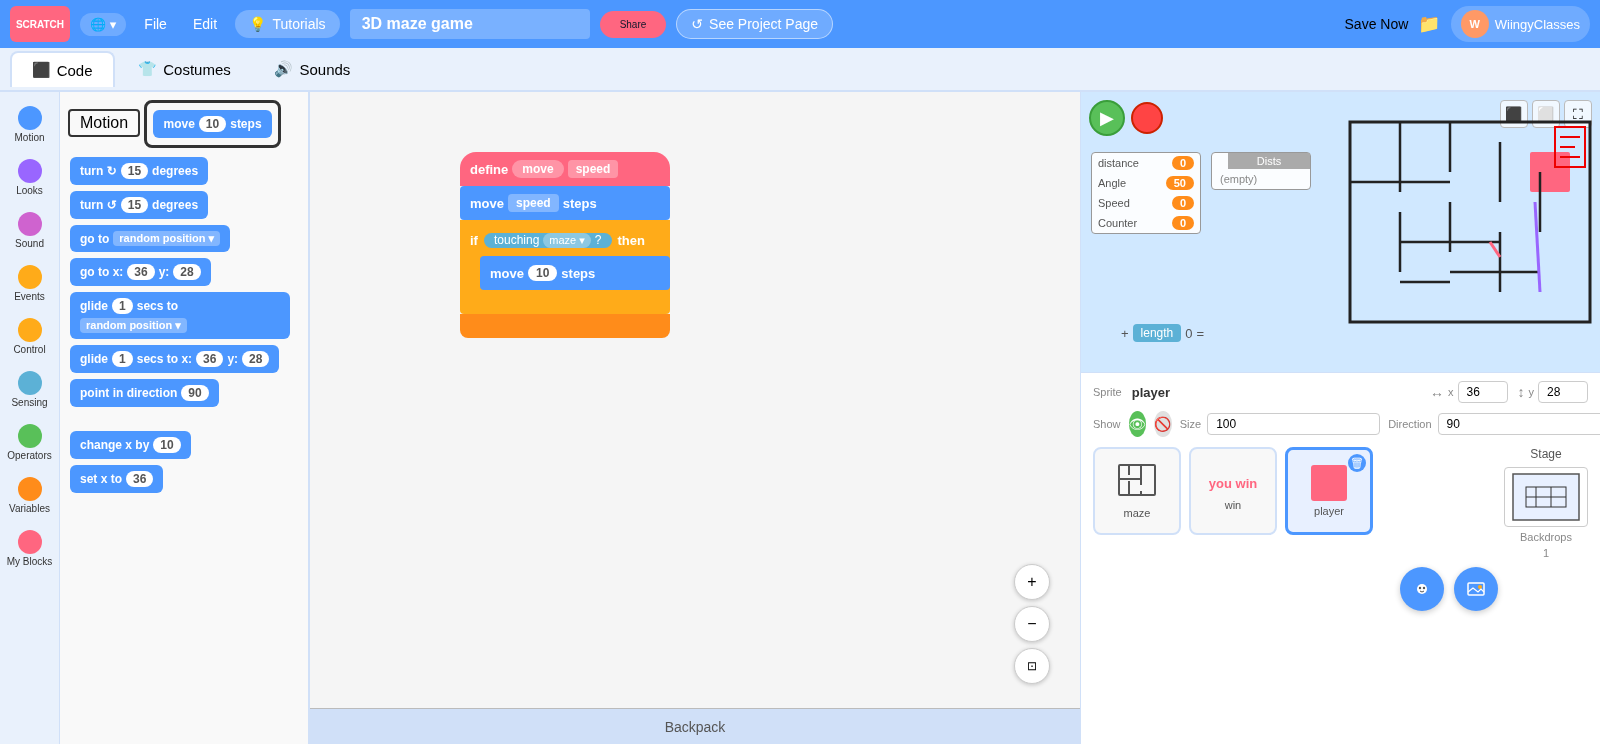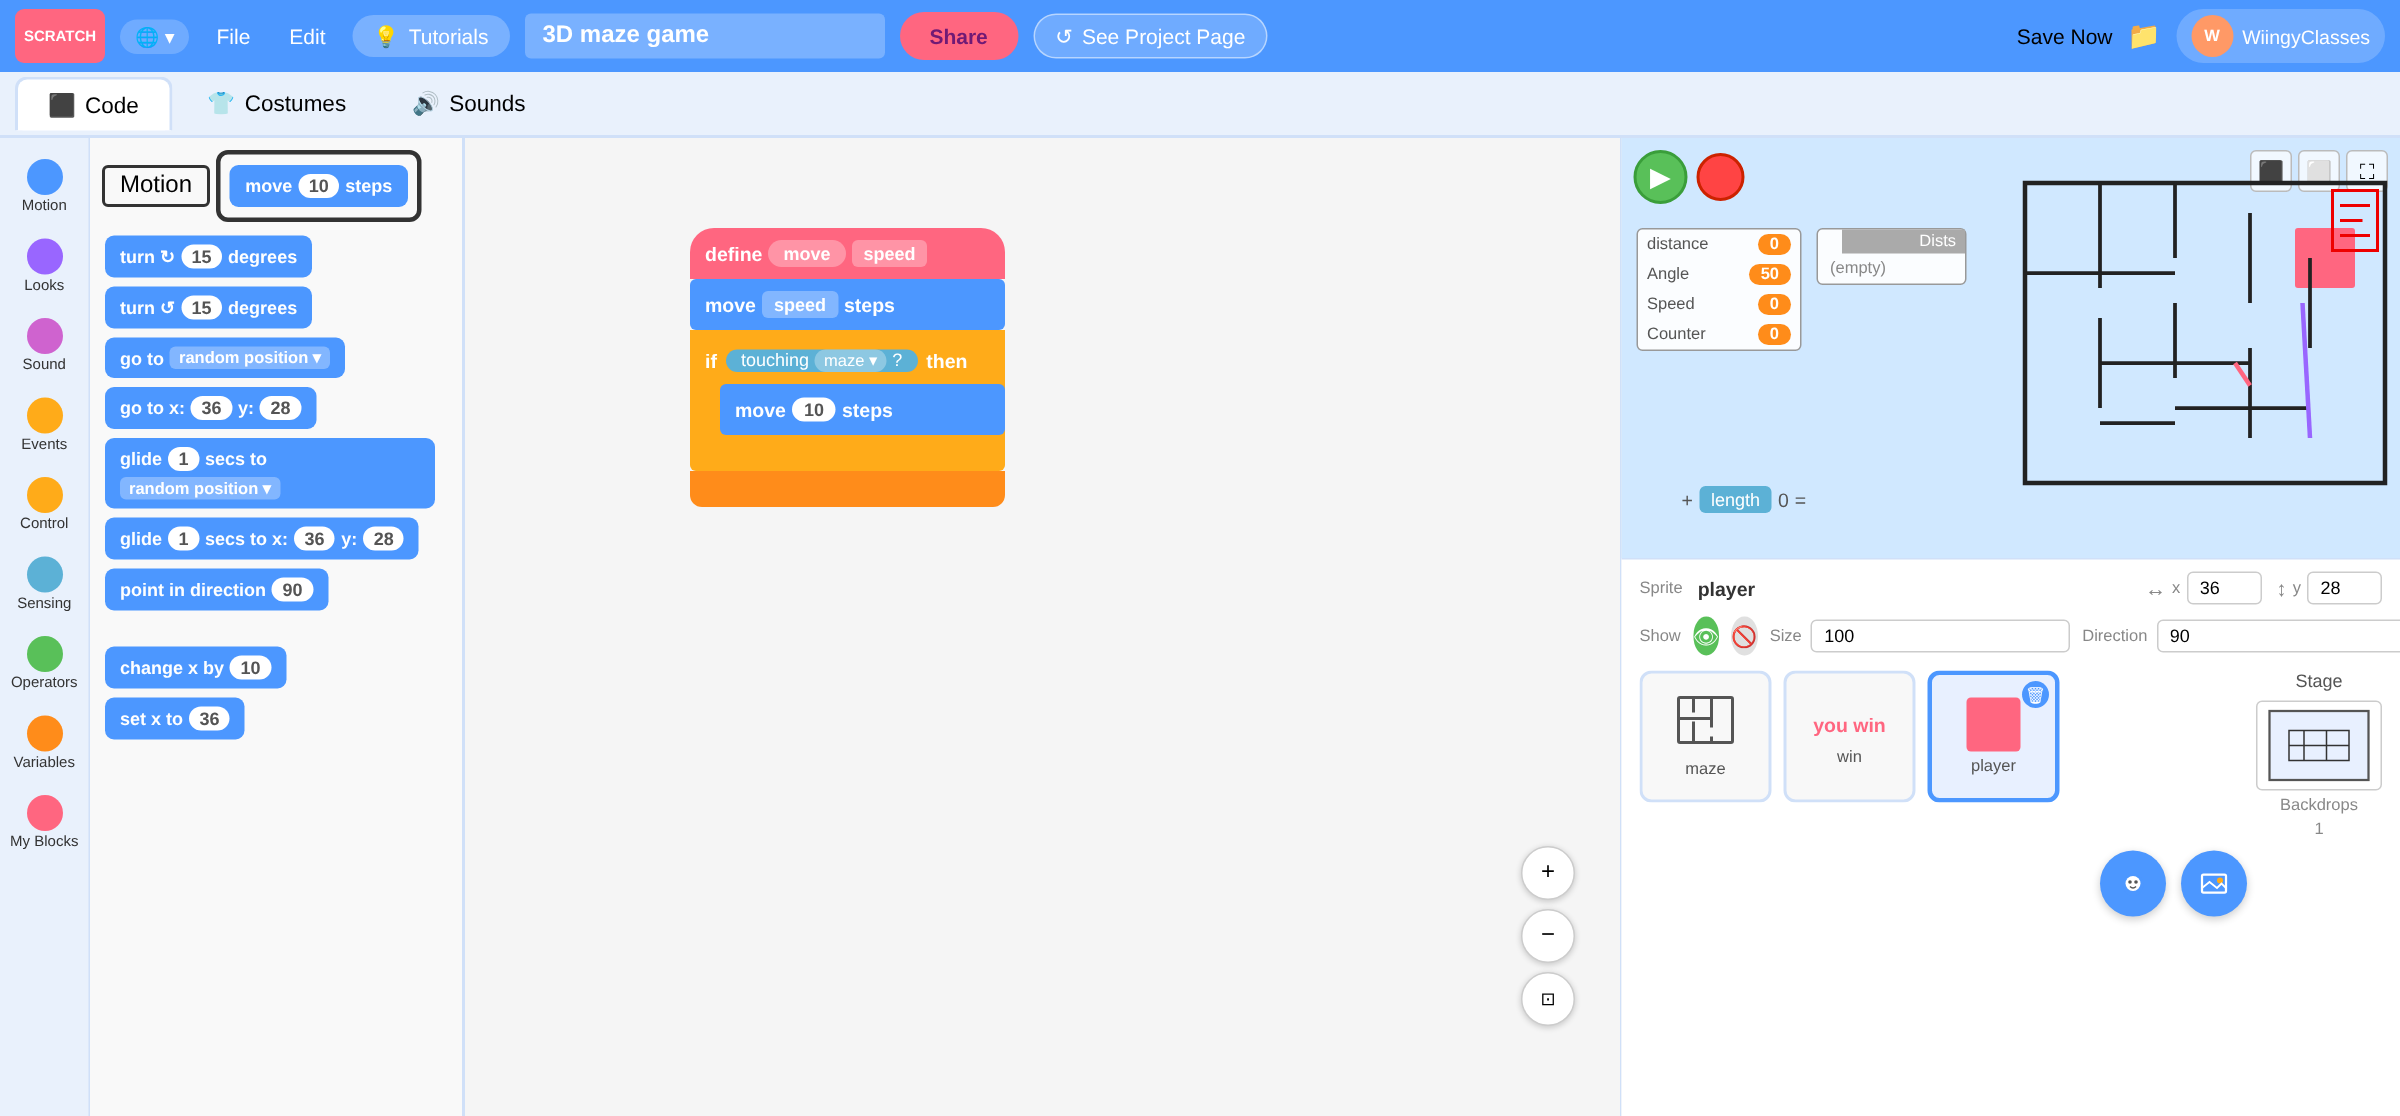--- a/index.html
+++ b/index.html
@@ -24,22 +24,22 @@
     }
     .tutorials-btn {
       background: rgba(255,255,255,0.25); border-radius: 20px; padding: 6px 14px;
       color: white; font-size: 14px; cursor: pointer; border: none; display: flex; align-items: center; gap: 6px;
     }
     .project-title-input {
       background: rgba(255,255,255,0.25); border: none; border-radius: 4px;
       color: white; font-size: 16px; padding: 6px 12px; width: 240px; font-weight: 600;
     }
     .share-btn {
-      background: #ff6680; border: none; border-radius: 20px; color: #701a75;
-      font-size: 14px; font-weight: 700; padding: 8px 20px; cursor: pointer;
+      background: #ff6680; border: none; border-radius: 20px; color: #0f172a;
+      font-size: 10px; font-weight: 400; padding: 8px 20px; cursor: pointer;
     }
     .see-project-btn {
       background: rgba(255,255,255,0.2); border: 1px solid rgba(255,255,255,0.5);
       border-radius: 20px; color: white; font-size: 14px; padding: 6px 14px;
       cursor: pointer; display: flex; align-items: center; gap: 6px;
     }
     .nav-spacer { flex: 1; }
     .save-now-btn {
       background: none; border: none; color: #000000; font-size: 14px; cursor: pointer;
     }
@@ -190,21 +190,21 @@
       padding: 1px 8px; font-size: 11px; font-weight: 700;
     }
 
     
     .dists-monitor {
       position: absolute; top: 60px; left: 130px;
       background: rgba(255,255,255,0.9); border: 1px solid #999; border-radius: 4px;
       font-size: 12px; min-width: 100px;
     }
     .dists-header {
-      background: #aaa; color: white; font-size: 11px; padding: 2px 6px; text-align: right; margin-left: 16px;
+      background: #aaa; color: white; font-size: 11px; padding: 2px 6px; text-align: center; margin-left: 16px;
     }
     .dists-val { color: #888; font-size: 11px; padding: 4px 8px; }
 
     
     .length-block {
       position: absolute; bottom: 30px; left: 40px;
       display: flex; align-items: center; gap: 4px; font-size: 13px; color: #555;
     }
 
     
@@ -475,20 +475,23 @@
 
       <div class="sb3-block orange" style="border-radius:0 0 8px 8px; min-width:210px; min-height:24px;"></div>
     </div>
 
     <div class="zoom-controls">
       <button class="zoom-btn">+</button>
       <button class="zoom-btn">−</button>
       <button class="zoom-btn" style="font-size:12px;">⊡</button>
     </div>
 
+    <div class="backpack-bar">
+      <span>Backpack</span>
+    </div>
   </div>
 
   <div id="right-panel">
 
     <div id="stage-area">
 
       <div class="stage-controls">
         <div class="green-flag">▶</div>
         <div class="stop-btn"></div>
       </div>

